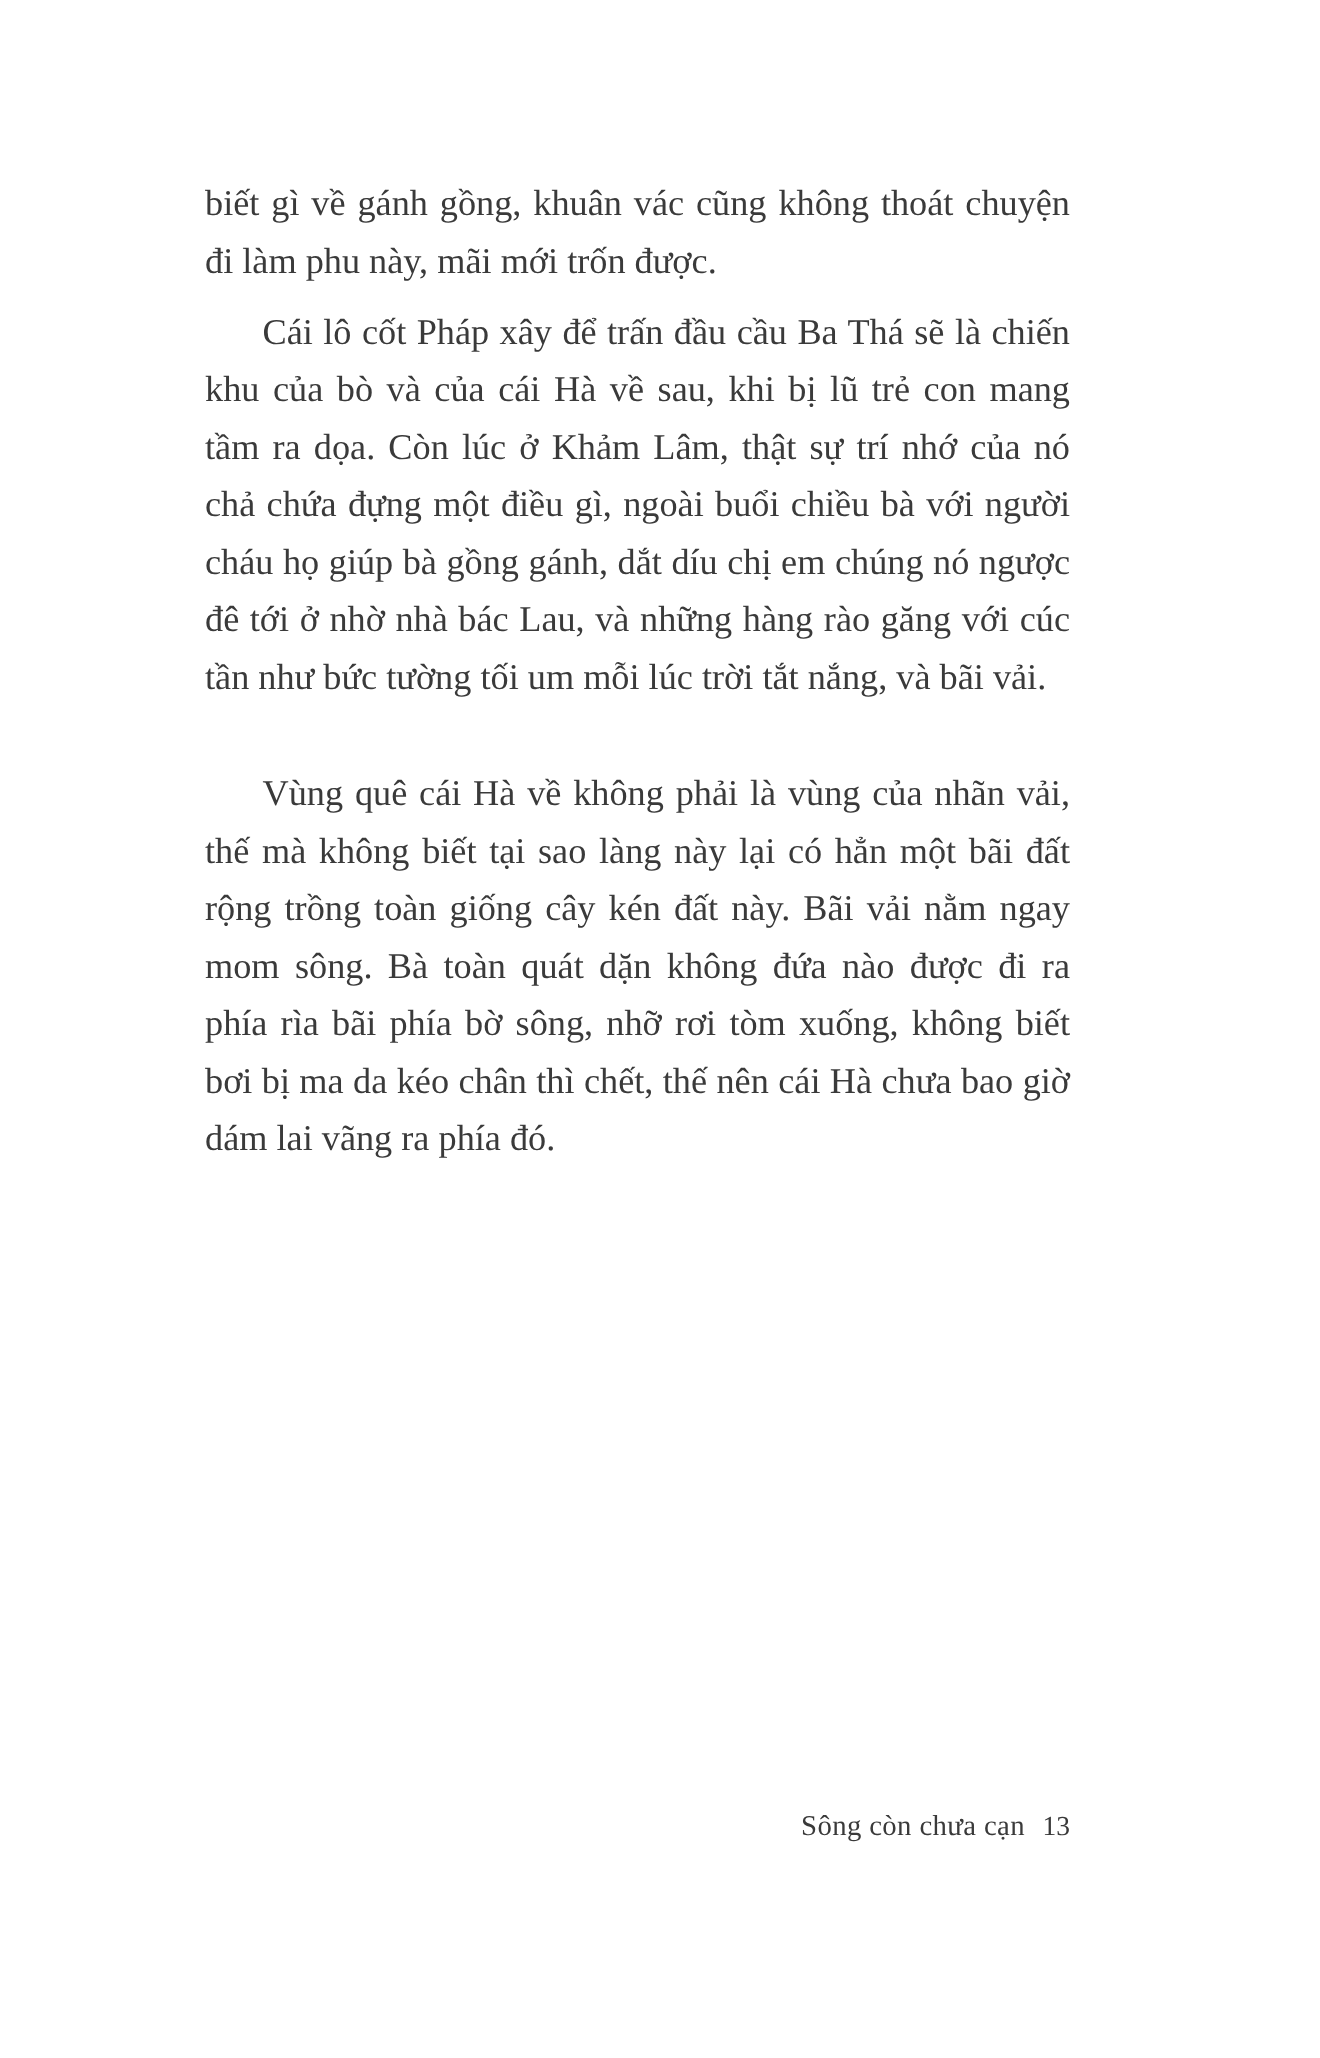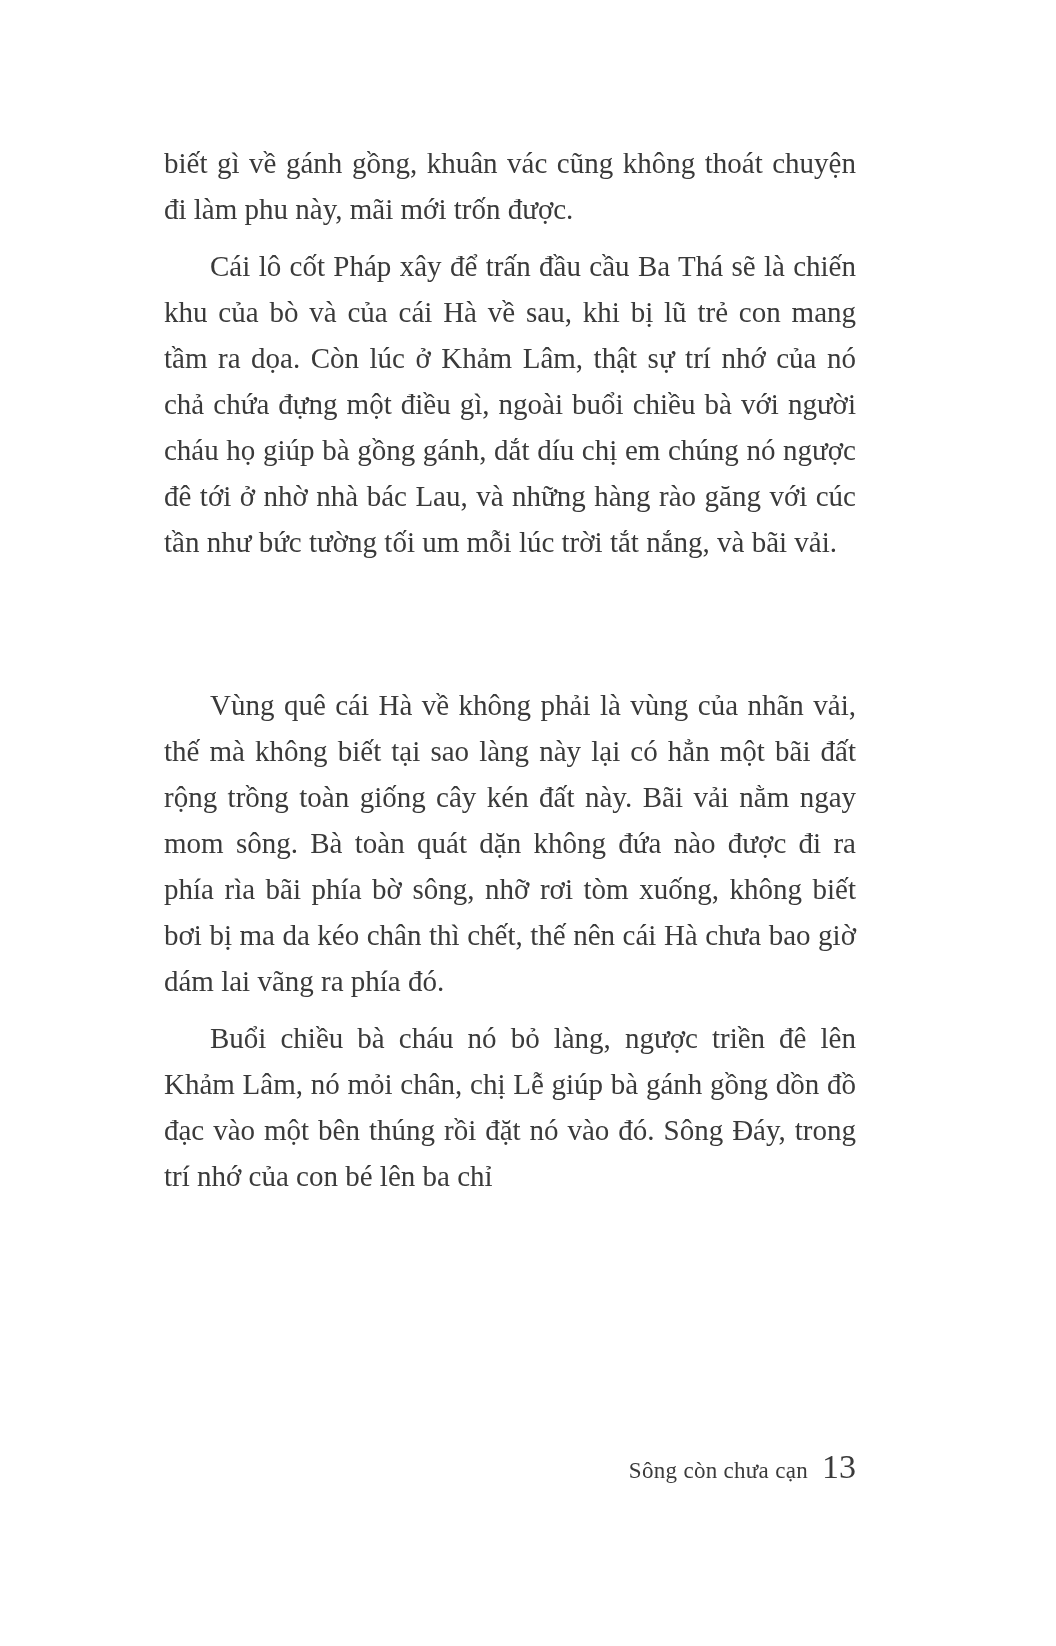--- a/index.html
+++ b/index.html
@@ -27,55 +27,54 @@
     text-align: justify;
   }
   .para {
     margin: 0 0 11px 0;
     text-indent: 46px;
   }
   .para.no-indent {
     text-indent: 0;
   }
   .para.section-start {
-    margin-top: 117px;
+    margin-top: 47px;
   }
   .footer {
     position: absolute;
     left: 164px;
     top: 1448px;
     width: 692px;
     text-align: right;
     white-space: nowrap;
   }
   .footer .book-title {
     font-size: 23px;
     color: #3a3a3a;
     letter-spacing: 0.3px;
     margin-left: 20px;
   }
   .footer .page-number {
-    font-size: 34px;
+    font-size: 22px;
     color: #3a3a3a;
     margin-left: 14px;
   }
 </style>
 </head>
 <body>
 
 <div class="page">
 
   <div class="text-block">
     <p class="para no-indent">biết gì về gánh gồng, khuân vác cũng không thoát chuyện đi làm phu này, mãi mới trốn được.</p>
 
     <p class="para">Cái lô cốt Pháp xây để trấn đầu cầu Ba Thá sẽ là chiến khu của bò và của cái Hà về sau, khi bị lũ trẻ con mang tầm ra dọa. Còn lúc ở Khảm Lâm, thật sự trí nhớ của nó chả chứa đựng một điều gì, ngoài buổi chiều bà với người cháu họ giúp bà gồng gánh, dắt díu chị em chúng nó ngược đê tới ở nhờ nhà bác Lau, và những hàng rào găng với cúc tần như bức tường tối um mỗi lúc trời tắt nắng, và bãi vải.</p>
 
     <p class="para section-start">Vùng quê cái Hà về không phải là vùng của nhãn vải, thế mà không biết tại sao làng này lại có hẳn một bãi đất rộng trồng toàn giống cây kén đất này. Bãi vải nằm ngay mom sông. Bà toàn quát dặn không đứa nào được đi ra phía rìa bãi phía bờ sông, nhỡ rơi tòm xuống, không biết bơi bị ma da kéo chân thì chết, thế nên cái Hà chưa bao giờ dám lai vãng ra phía đó.</p>
 
 
-    <p class="para">Buổi chiều bà cháu nó bỏ làng, ngược triền đê lên Khảm Lâm, nó mỏi chân, chị Lễ giúp bà gánh gồng dồn đồ đạc vào một bên thúng rồi đặt nó vào đó. Sông Đáy, trong trí nhớ của con bé lên ba chỉ</p>
   </div>
 
   <div class="footer">
     <span class="book-title">Sông còn chưa cạn</span><span class="page-number">13</span>
   </div>
 
 </div>
 
 </body></html>

